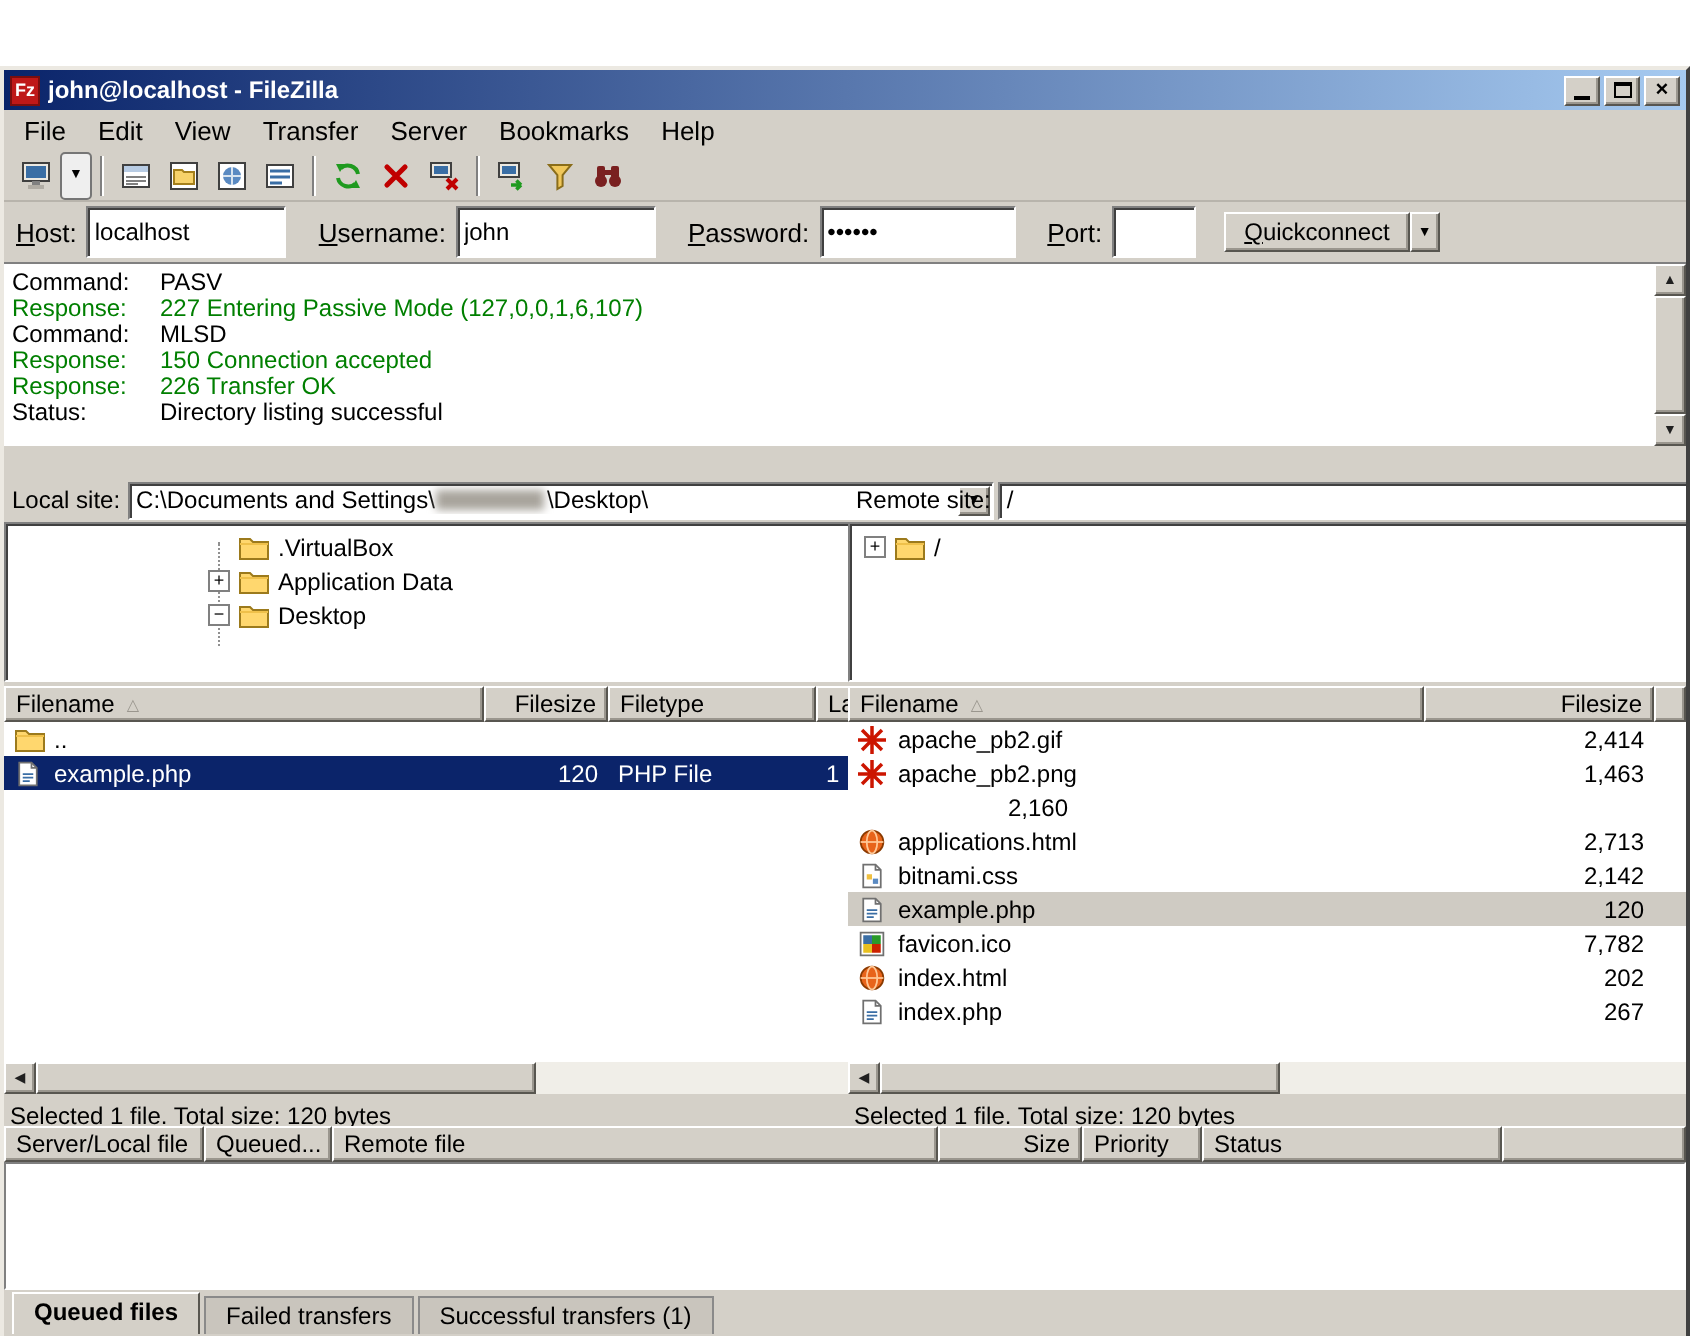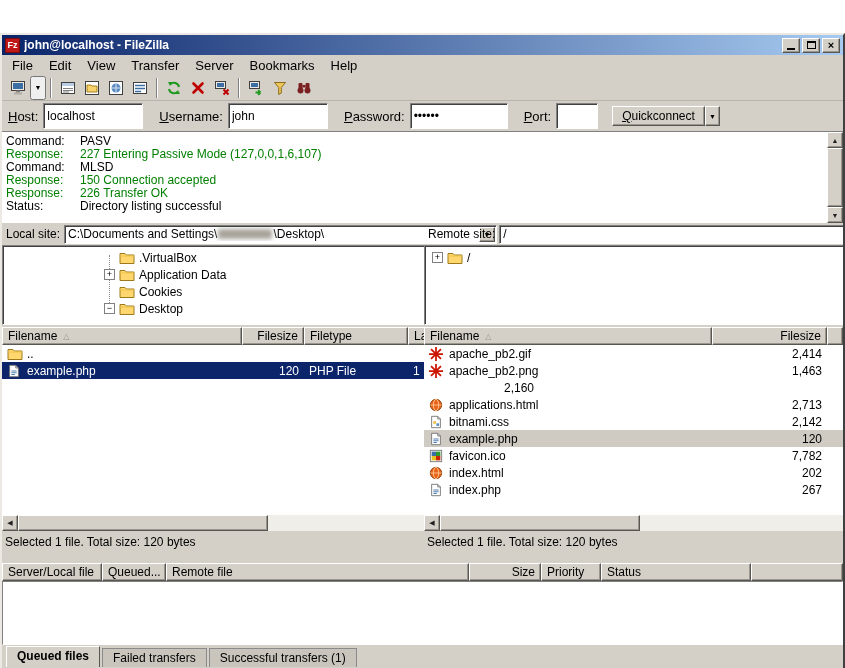--- a/index.html
+++ b/index.html
@@ -56,21 +56,21 @@
   .vscroll{position:absolute;width:16px;display:flex;flex-direction:column;}
   .hscroll{position:absolute;height:16px;display:flex;}
   .sb-btn{width:16px;height:16px;flex:none;display:flex;align-items:center;justify-content:center;font-size:7px;color:#202020;padding:0;}
   .sb-track{flex:1;position:relative;background:#f0eee8;}
   .sb-thumb{position:absolute;background:#d4d0c8;border:1px solid;border-color:#fff #585650 #585650 #fff;box-shadow:inset -1px -1px 0 #9a968e;}
   .vscroll .sb-thumb{left:0;right:0;}
   .hscroll .sb-thumb{top:0;bottom:0;}
 
   
   .main{position:absolute;left:0;top:188px;right:0;height:328px;}
-  .pane{position:absolute;top:0;height:328px;width:495px;}
+  .pane{position:absolute;top:16px;height:328px;width:495px;}
   .pane.left{left:0;}
   .pane.right{left:422px;}
   .site-row{position:absolute;left:0;top:0;right:0;height:22px;display:flex;align-items:center;}
   .site-label{font-size:12px;padding-left:4px;white-space:nowrap;margin-right:4px;}
   .combo{flex:1;height:19px;display:flex;align-items:center;background:#fff;border:1px solid;border-color:#808080 #fff #fff #808080;
     box-shadow:inset 1px 1px 0 #404040;font-size:12px;padding-left:3px;white-space:nowrap;overflow:hidden;}
   .combo-text{flex:1;display:flex;align-items:center;overflow:hidden;white-space:pre;}
   .combo-arrow{width:16px;height:15px;flex:none;display:flex;align-items:center;justify-content:center;font-size:7px;margin-right:1px;}
   .censor{display:inline-block;width:54px;height:10px;background:#a8a49c;filter:blur(2px);margin:0 1px;}
   .tree{position:absolute;left:0;top:22px;right:0;height:80px;background:#fff;border:1px solid;
@@ -307,30 +307,20 @@
               <span class="expander">+</span>
               <span class="ficon">
                 <svg width="16" height="14" viewBox="0 0 16 14">
                   <path d="M1 2.5h5l1.5 1.5H15v8.5H1z" fill="#ffd76e" stroke="#9c7a1c"></path>
                   <path d="M1 5h14" stroke="#efc04a"></path>
                 </svg>
               </span>
               <span>Application Data</span>
             </div>
             <div class="tree-row" style="padding-left: 100px;">
-              <span class="tree-spacer"></span>
-              <span class="ficon">
-                <svg width="16" height="14" viewBox="0 0 16 14">
-                  <path d="M1 2.5h5l1.5 1.5H15v8.5H1z" fill="#ffd76e" stroke="#9c7a1c"></path>
-                  <path d="M1 5h14" stroke="#efc04a"></path>
-                </svg>
-              </span>
-              <span>Cookies</span>
-            </div>
-            <div class="tree-row" style="padding-left: 100px;">
               <span class="expander">−</span>
               <span class="ficon">
                 <svg width="16" height="14" viewBox="0 0 16 14">
                   <path d="M1 2.5h5l1.5 1.5H15v8.5H1z" fill="#ffd76e" stroke="#9c7a1c"></path>
                   <path d="M1 5h14" stroke="#efc04a"></path>
                 </svg>
               </span>
               <span>Desktop</span>
             </div>
           </div>

